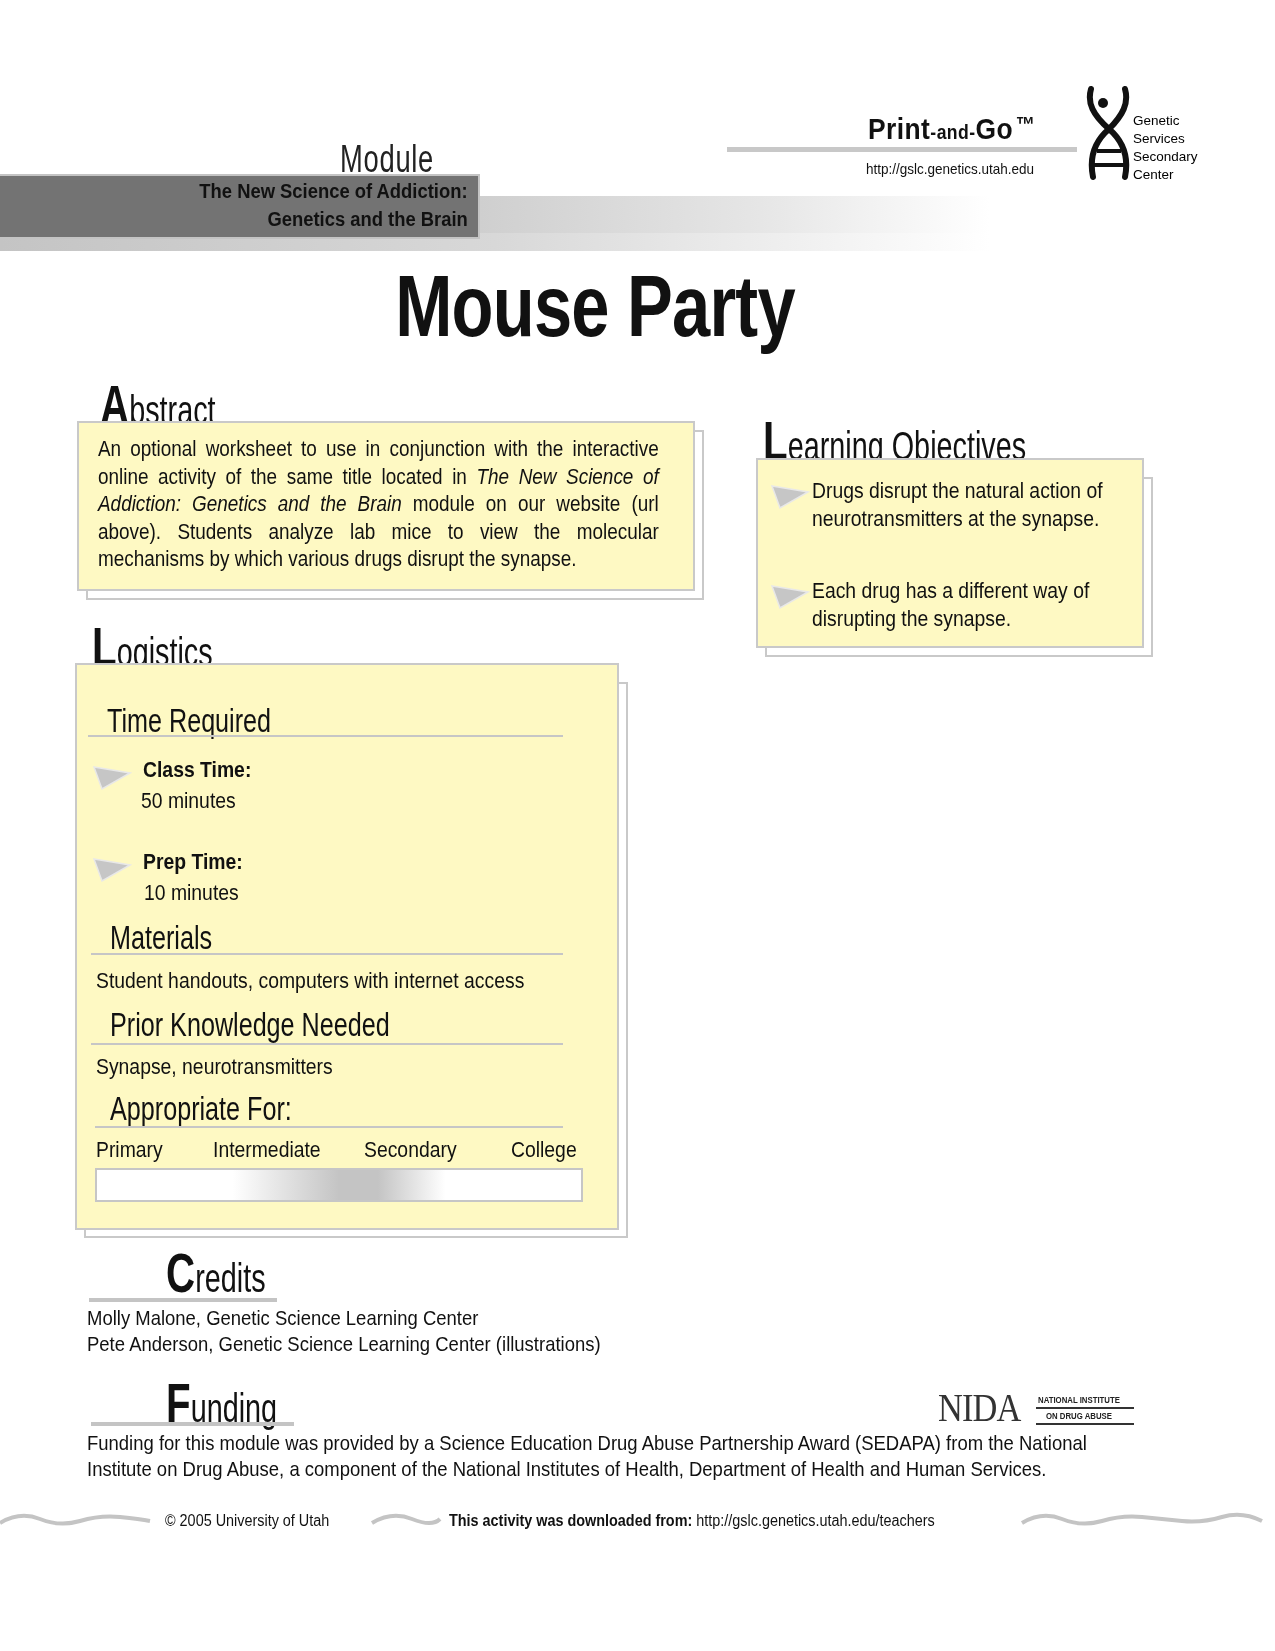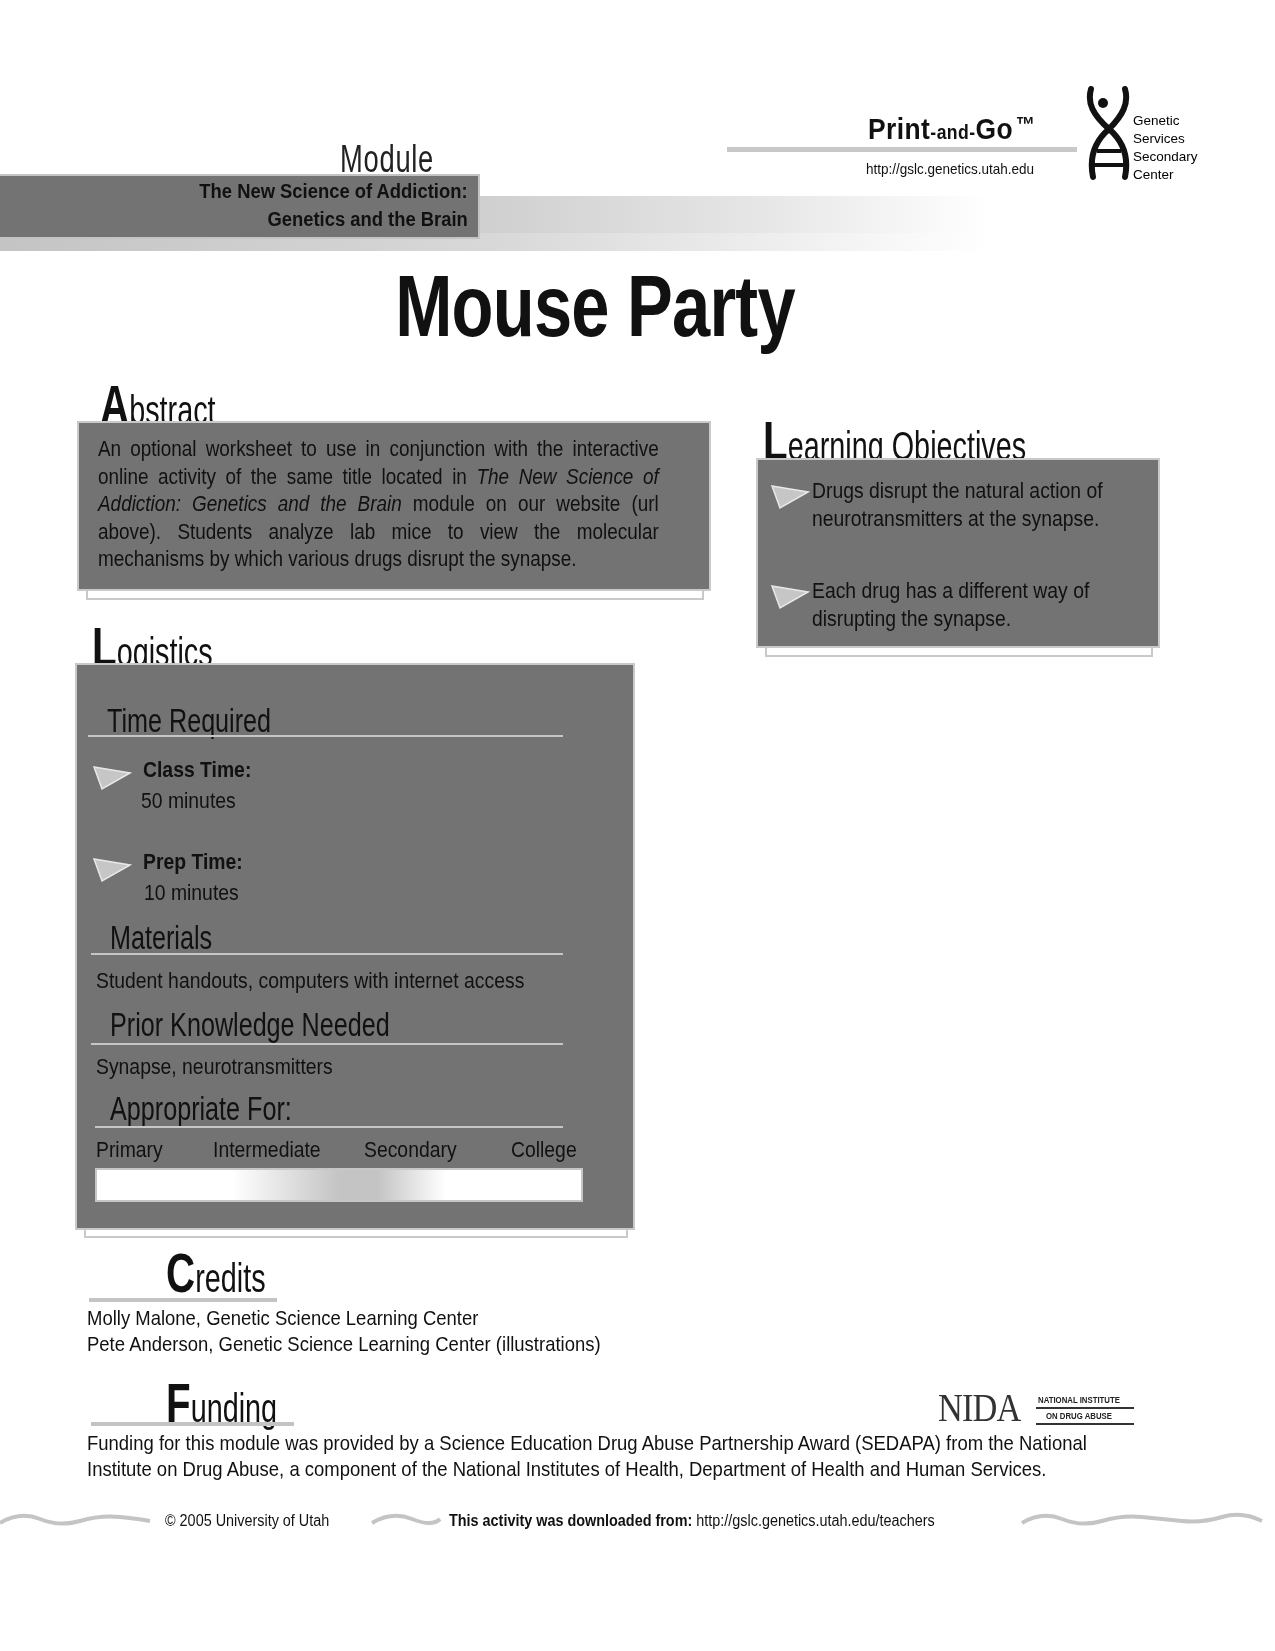--- a/index.html
+++ b/index.html
@@ -18,21 +18,21 @@
   .module-band { left:0; top:233px; width:990px; height:18px; background:linear-gradient(to right,#c4c4c4 0%,#d8d8d8 50%,#ffffff 100%); }
   .module-band2 { left:480px; top:196px; width:510px; height:55px; background:linear-gradient(to right,#cfcfcf 0%,#e6e6e6 55%,#ffffff 100%); }
   .module-box { left:0; top:174px; width:478px; height:61px; background:#737373; border:2px solid #c4c4c4; border-left:none; }
   .module-box .line { position:absolute; right:10px; font-size:20px; font-weight:bold; white-space:nowrap; transform:scaleX(0.92); transform-origin:right top; }
 
   .doc-title { left:0; width:1190px; top:255px; text-align:center; font-size:88px; font-weight:900; letter-spacing:-1px; transform:scaleX(0.78); transform-origin:center top; }
 
   .sec-head { font-size:40px; color:#111; transform:scaleX(0.72); transform-origin:left top; white-space:nowrap; }
   .sec-head .cap { font-size:56px; font-weight:900; }
 
-  .box { border:2px solid #c9c9c9; background:#737373;padding-left:16px; }
+  .box { border:2px solid #c9c9c9; background:#fef9c3; }
   .shadow-box { border:2px solid #c9c9c9; background:#fff; }
 
   .abstract-text { font-size:22px; line-height:27.5px; transform:scaleX(0.86); transform-origin:left top; width:652px; text-align:justify; }
   .abstract-text i { font-style:italic; }
 
   .obj-text { font-size:22px; line-height:27.5px; transform:scaleX(0.88); transform-origin:left top; }
 
   .sub-head { font-size:34px; font-weight:300; color:#111; transform:scaleX(0.74); transform-origin:left top; white-space:nowrap; }
   .sub-rule { height:2px; background:#c6c6c6; }
 

